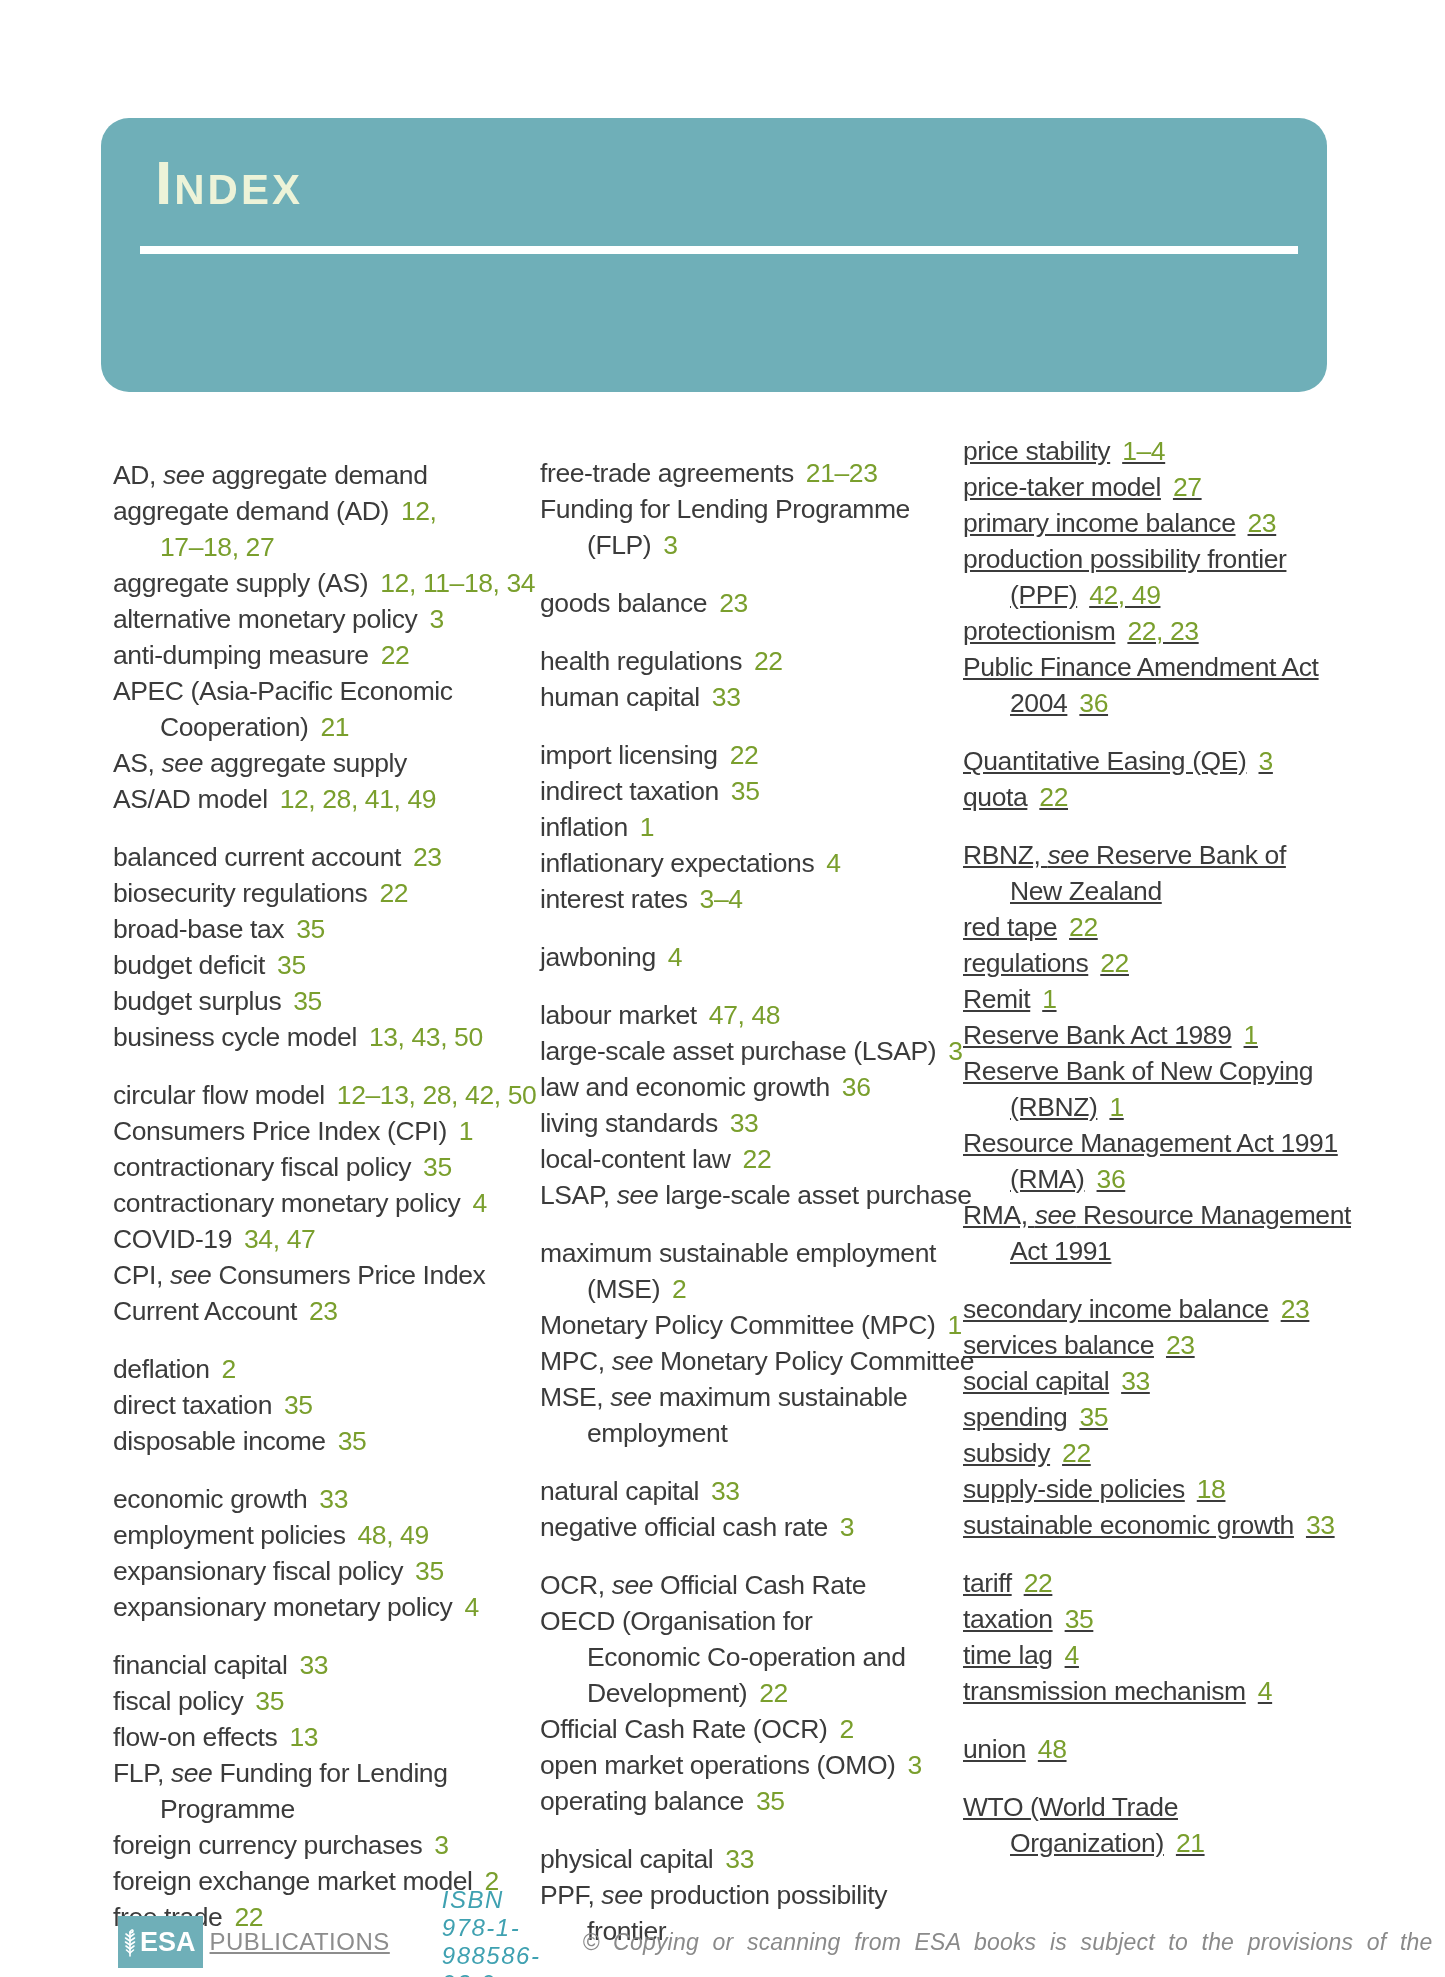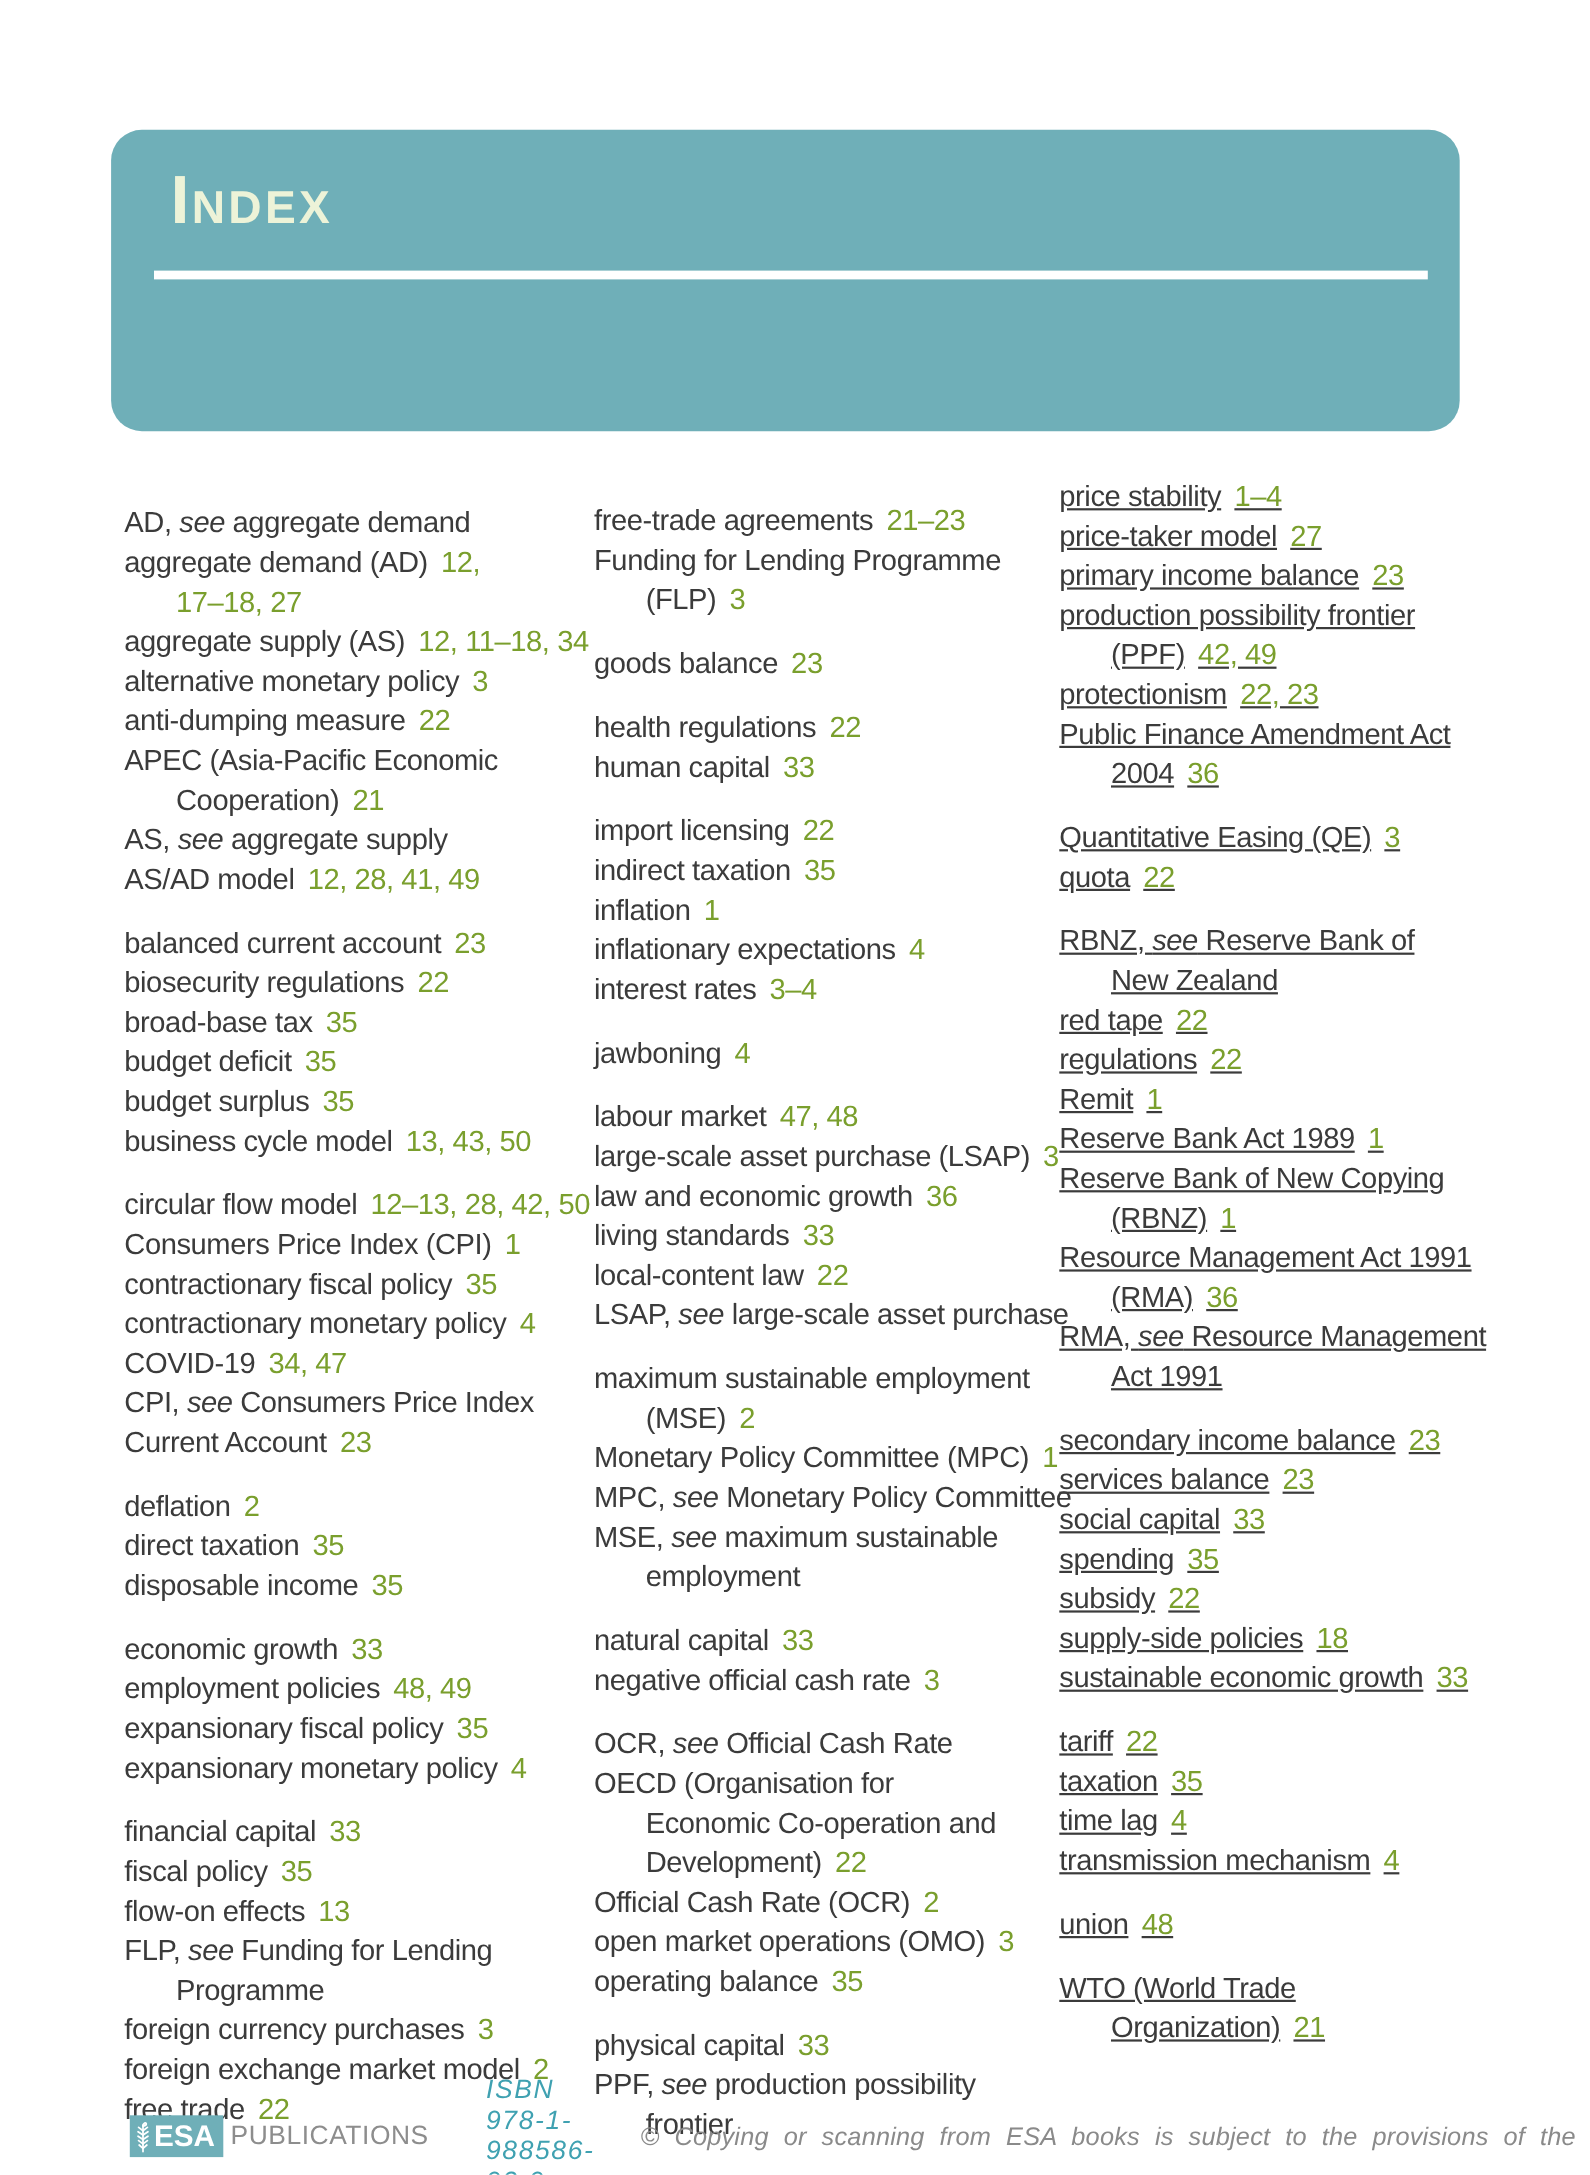--- a/index.html
+++ b/index.html
@@ -37,27 +37,27 @@
   .line.ind{padding-left:47px;}
   .line i{font-style:italic;}
   .pg{color:#7A9F2D;}
   .pg.after{margin-left:12px;}
   
   .footer{
     position:absolute;left:118px;top:1920px;width:1227px;height:44px;
     display:flex;align-items:center;
   }
   .logo{
-    background:#6FAFB8;color:#ffffff;height:38px;padding:0 7px 0 4px;
+    background:#6FAFB8;color:#ffffff;height:52px;padding:0 7px 0 4px;
     display:flex;align-items:center;gap:2px;
     font-weight:bold;font-size:27px;letter-spacing:0;
   }
   .logo svg{display:block;}
   .pubs{
-    color:#8D8D8D;font-size:24px;letter-spacing:0.5px;margin-left:7px;
+    color:#8D8D8D;font-size:24px;letter-spacing:0.5px;margin-left:7px;text-decoration:underline;
   }
   .isbn{
     color:#3FA1B1;font-size:24px;font-style:italic;letter-spacing:1.5px;
     margin-left:52px;
   }
   .copy{
     color:#8A8A8A;font-size:23px;font-style:italic;
     margin-left:42px;word-spacing:7px;letter-spacing:0.2px;white-space:nowrap;
   }
 </style>

